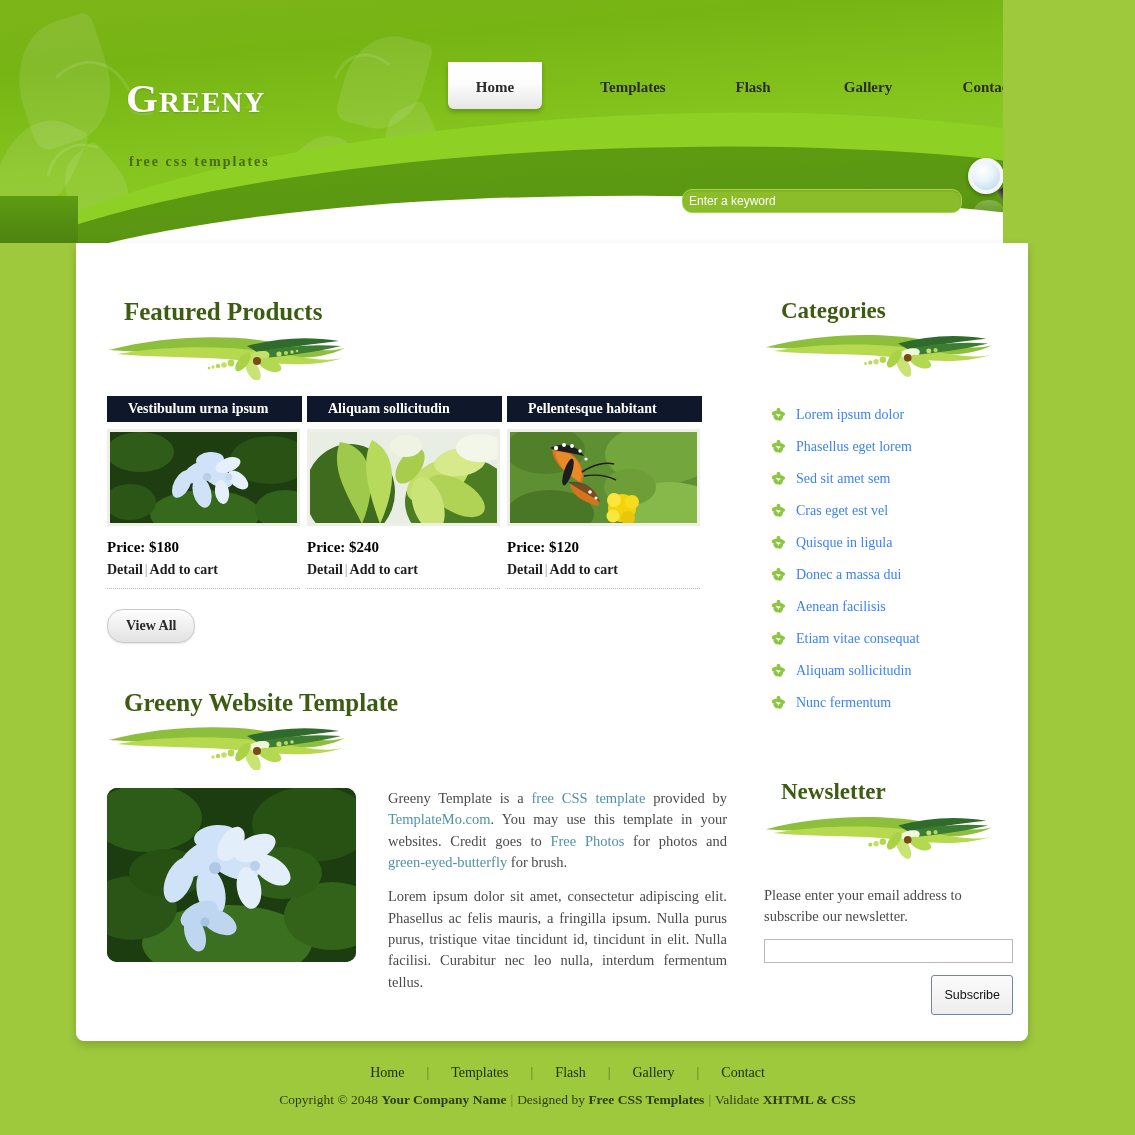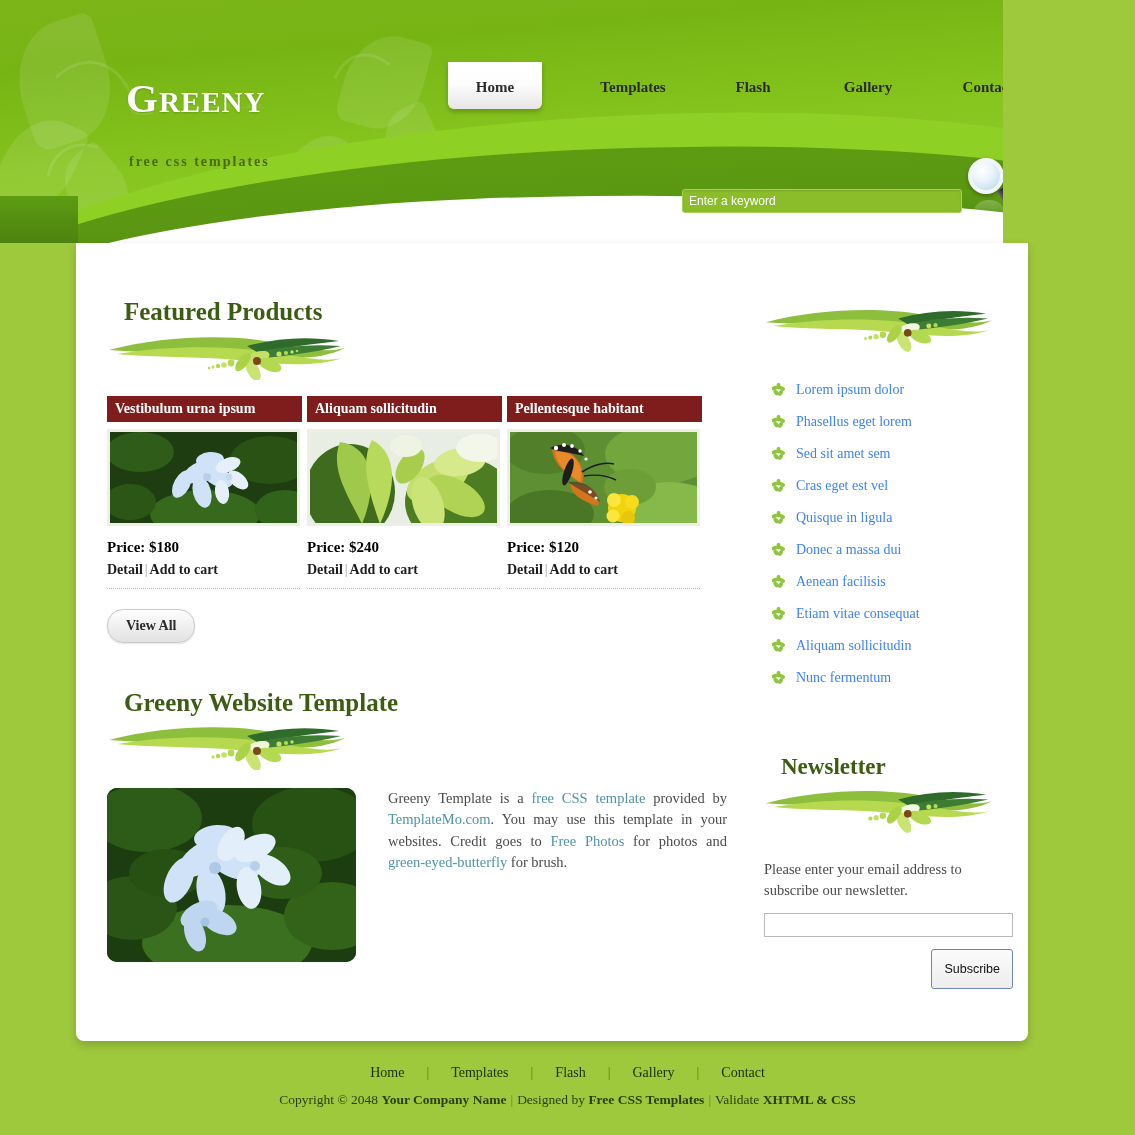--- a/index.html
+++ b/index.html
@@ -113,21 +113,21 @@
   .nav-item.n3 { left: 270px; width: 70px; }
   .nav-item.n4 { left: 380px; width: 80px; }
   .nav-item.n5 { left: 500px; width: 80px; }
 
   
   .search-box {
     position: absolute; left: 682px; top: 189px;
     width: 280px; height: 24px;
     background: #8bbc2a;
     border: 1px solid #a8d24f;
-    border-radius: 3px;
+    border-radius: 10px;
     box-shadow: inset 0 1px 2px rgba(0,0,0,0.12);
     color: #ffffff; font-size: 12px;
     font-family: "Liberation Sans", sans-serif;
     padding: 0 6px; outline: none;
   }
   .search-box::placeholder { color: #ffffff; opacity: 1; }
   .mag {
     position: absolute; left: 968px; top: 158px;
     width: 46px; height: 60px;
   }
@@ -169,23 +169,23 @@
   }
   h2.section-title.sm { font-size: 23px; }
 
   
   .divider { margin-top: 6px; margin-left: 0; }
 
   
   .products { display: flex; gap: 5px; margin-top: 12px; }
   .product { width: 195px; }
   .prod-title {
-    background: #7f1d1d;
+    background: #0f172a;
     color: #ffffff; font-size: 14px; font-weight: bold;
-    padding: 5px 8px; white-space: nowrap; overflow: hidden;
+    padding: 5px 21px; white-space: nowrap; overflow: hidden;
   }
   .prod-img {
     margin-top: 7px; width: 193px; height: 97px;
     border: 3px solid #f0efe6; background: #2c4a18;
     position: relative; overflow: hidden;
   }
   .prod-price {
     margin-top: 13px; font-size: 15px; font-weight: bold; color: #000000;
   }
   .prod-links {
@@ -490,28 +490,30 @@
               <ellipse cx="112" cy="134" rx="19" ry="11" transform="rotate(28 112 134)"></ellipse>
               <ellipse cx="88" cy="146" rx="18" ry="10" transform="rotate(72 88 146)"></ellipse>
             </g>
             <circle cx="108" cy="80" r="6" fill="#aec8e6"></circle>
             <circle cx="148" cy="78" r="5" fill="#b8d0ea"></circle>
             <circle cx="98" cy="134" r="4.5" fill="#a7c3e2"></circle>
           </svg>
         </div>
         <div class="article-text">
           <p><span>Greeny Template is a </span><a href="#">free CSS template</a><span> provided by </span><a href="#">TemplateMo.com</a><span>. You may use this template in your websites. Credit goes to </span><a href="#">Free Photos</a><span> for photos and </span><a href="#">green-eyed-butterfly</a><span> for brush.</span></p>
+          <p>Lorem ipsum dolor sit amet, consectetur adipiscing elit. Phasellus ac felis mauris, a fringilla ipsum. Nulla purus purus, tristique vitae tincidunt id, tincidunt in elit. Nulla facilisi. Curabitur nec leo nulla, interdum fermentum tellus.</p>
         </div>
       </div>
     </div>
 
   </div>
 
   <div class="right-col">
 
+    <h2 class="section-title sm">Categories</h2>
     <div class="divider">
       <svg width="230" height="48" viewBox="0 0 240 48">
         <path d="M2,18 C55,4 120,2 165,10 C195,15 215,22 238,16 C210,30 175,26 140,22 C95,17 45,22 2,18 Z" fill="#8dbf3c"></path>
         <path d="M10,22 C70,12 130,14 175,22 C200,26 218,30 236,26 C205,36 168,32 130,28 C88,24 48,26 10,22 Z" fill="#b7d94f"></path>
         <path d="M140,14 C170,6 200,4 232,9 C205,12 175,16 150,20 Z" fill="#2f6b2b"></path>
         <path d="M150,20 C178,14 205,12 234,14 C208,20 180,24 155,26 Z" fill="#3d7c33"></path>
         <ellipse cx="150" cy="26" rx="13" ry="6" fill="#f1f7dd" transform="rotate(-18 150 26)"></ellipse>
         <ellipse cx="163" cy="33" rx="12" ry="6" fill="#b3d950" transform="rotate(22 163 33)"></ellipse>
         <ellipse cx="146" cy="38" rx="12" ry="6" fill="#c9e472" transform="rotate(62 146 38)"></ellipse>
         <ellipse cx="136" cy="30" rx="11" ry="5" fill="#a9d246" transform="rotate(-52 136 30)"></ellipse>

